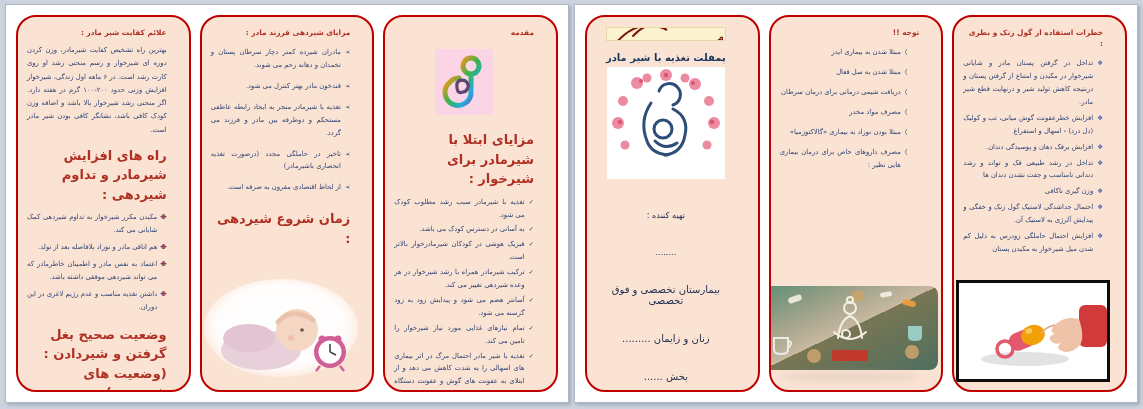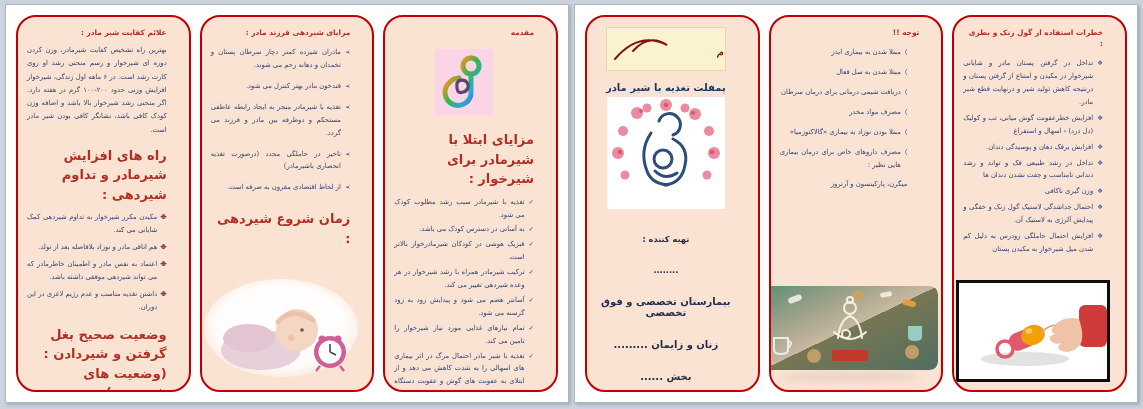--- a/index.html
+++ b/index.html
@@ -31,21 +31,21 @@
   .pos-cap{font-size:4.3px;line-height:1.25;color:#9c4836;text-align:center;min-height:11px;}
   
   .photo-b{margin-top:auto;align-self:center;}
   
   .logo-c{align-self:center;margin:5px 0 4px 0;}
   
   .cover{align-items:center;text-align:center;}
   .bismillah-box{background:#fbf3cf;border:1px solid #e4d9a8;width:118px;height:44px;
                  display:flex;align-items:center;justify-content:center;overflow:hidden;}
   .cover-title{color:#17365d;font-weight:bold;font-size:10px;margin:11px 0 4px 0;}
-  .cover-line{color:#222f4e;font-weight:bold;font-size:8.2px;margin-top:21px;}
+  .cover-line{color:#222f4e;font-weight:normal;font-size:8.2px;margin-top:27px;}
   .cover-line.small{font-size:10px;}
   
   .illus-e{margin-top:auto;align-self:center;border-radius:8px;overflow:hidden;line-height:0;}
   .refl{height:10px;margin-top:2px;border-radius:50%;background:#c9b8aa;opacity:.35;filter:blur(3px);}
   
   .photo-f{margin-top:auto;align-self:center;border:3px solid #0d0d0d;line-height:0;background:#fff;}
 </style>
 </head>
 <body>
 
@@ -357,21 +357,20 @@
           <li class="li" style="margin-bottom:7px;">
             <span class="mark mark-e">⟩</span>
             <span>مبتلا بودن نوزاد به بیماری «گالاکتوزمیا»</span>
           </li>
 
           <li class="li" style="margin-bottom:7px;">
             <span class="mark mark-e">⟩</span>
             <span>مصرف داروهای خاص برای درمان بیماری هایی نظیر :</span>
           </li>
         </ul>
-      <p class="body-p indent">میگرن، پارکینسون و آرتروز</p>
       <div class="illus-e">
         <svg width="176" height="84" viewBox="0 0 176 84">
           <defs>
             <linearGradient id="lgE" x1="0" y1="0" x2="1" y2="1">
               <stop offset="0" stop-color="#5d8f78"></stop>
                 <stop offset="0.5" stop-color="#78765364"></stop>
                 <stop offset="0.5" stop-color="#787653"></stop>
                 <stop offset="1" stop-color="#4f6f60"></stop>
             </linearGradient>
           </defs>

